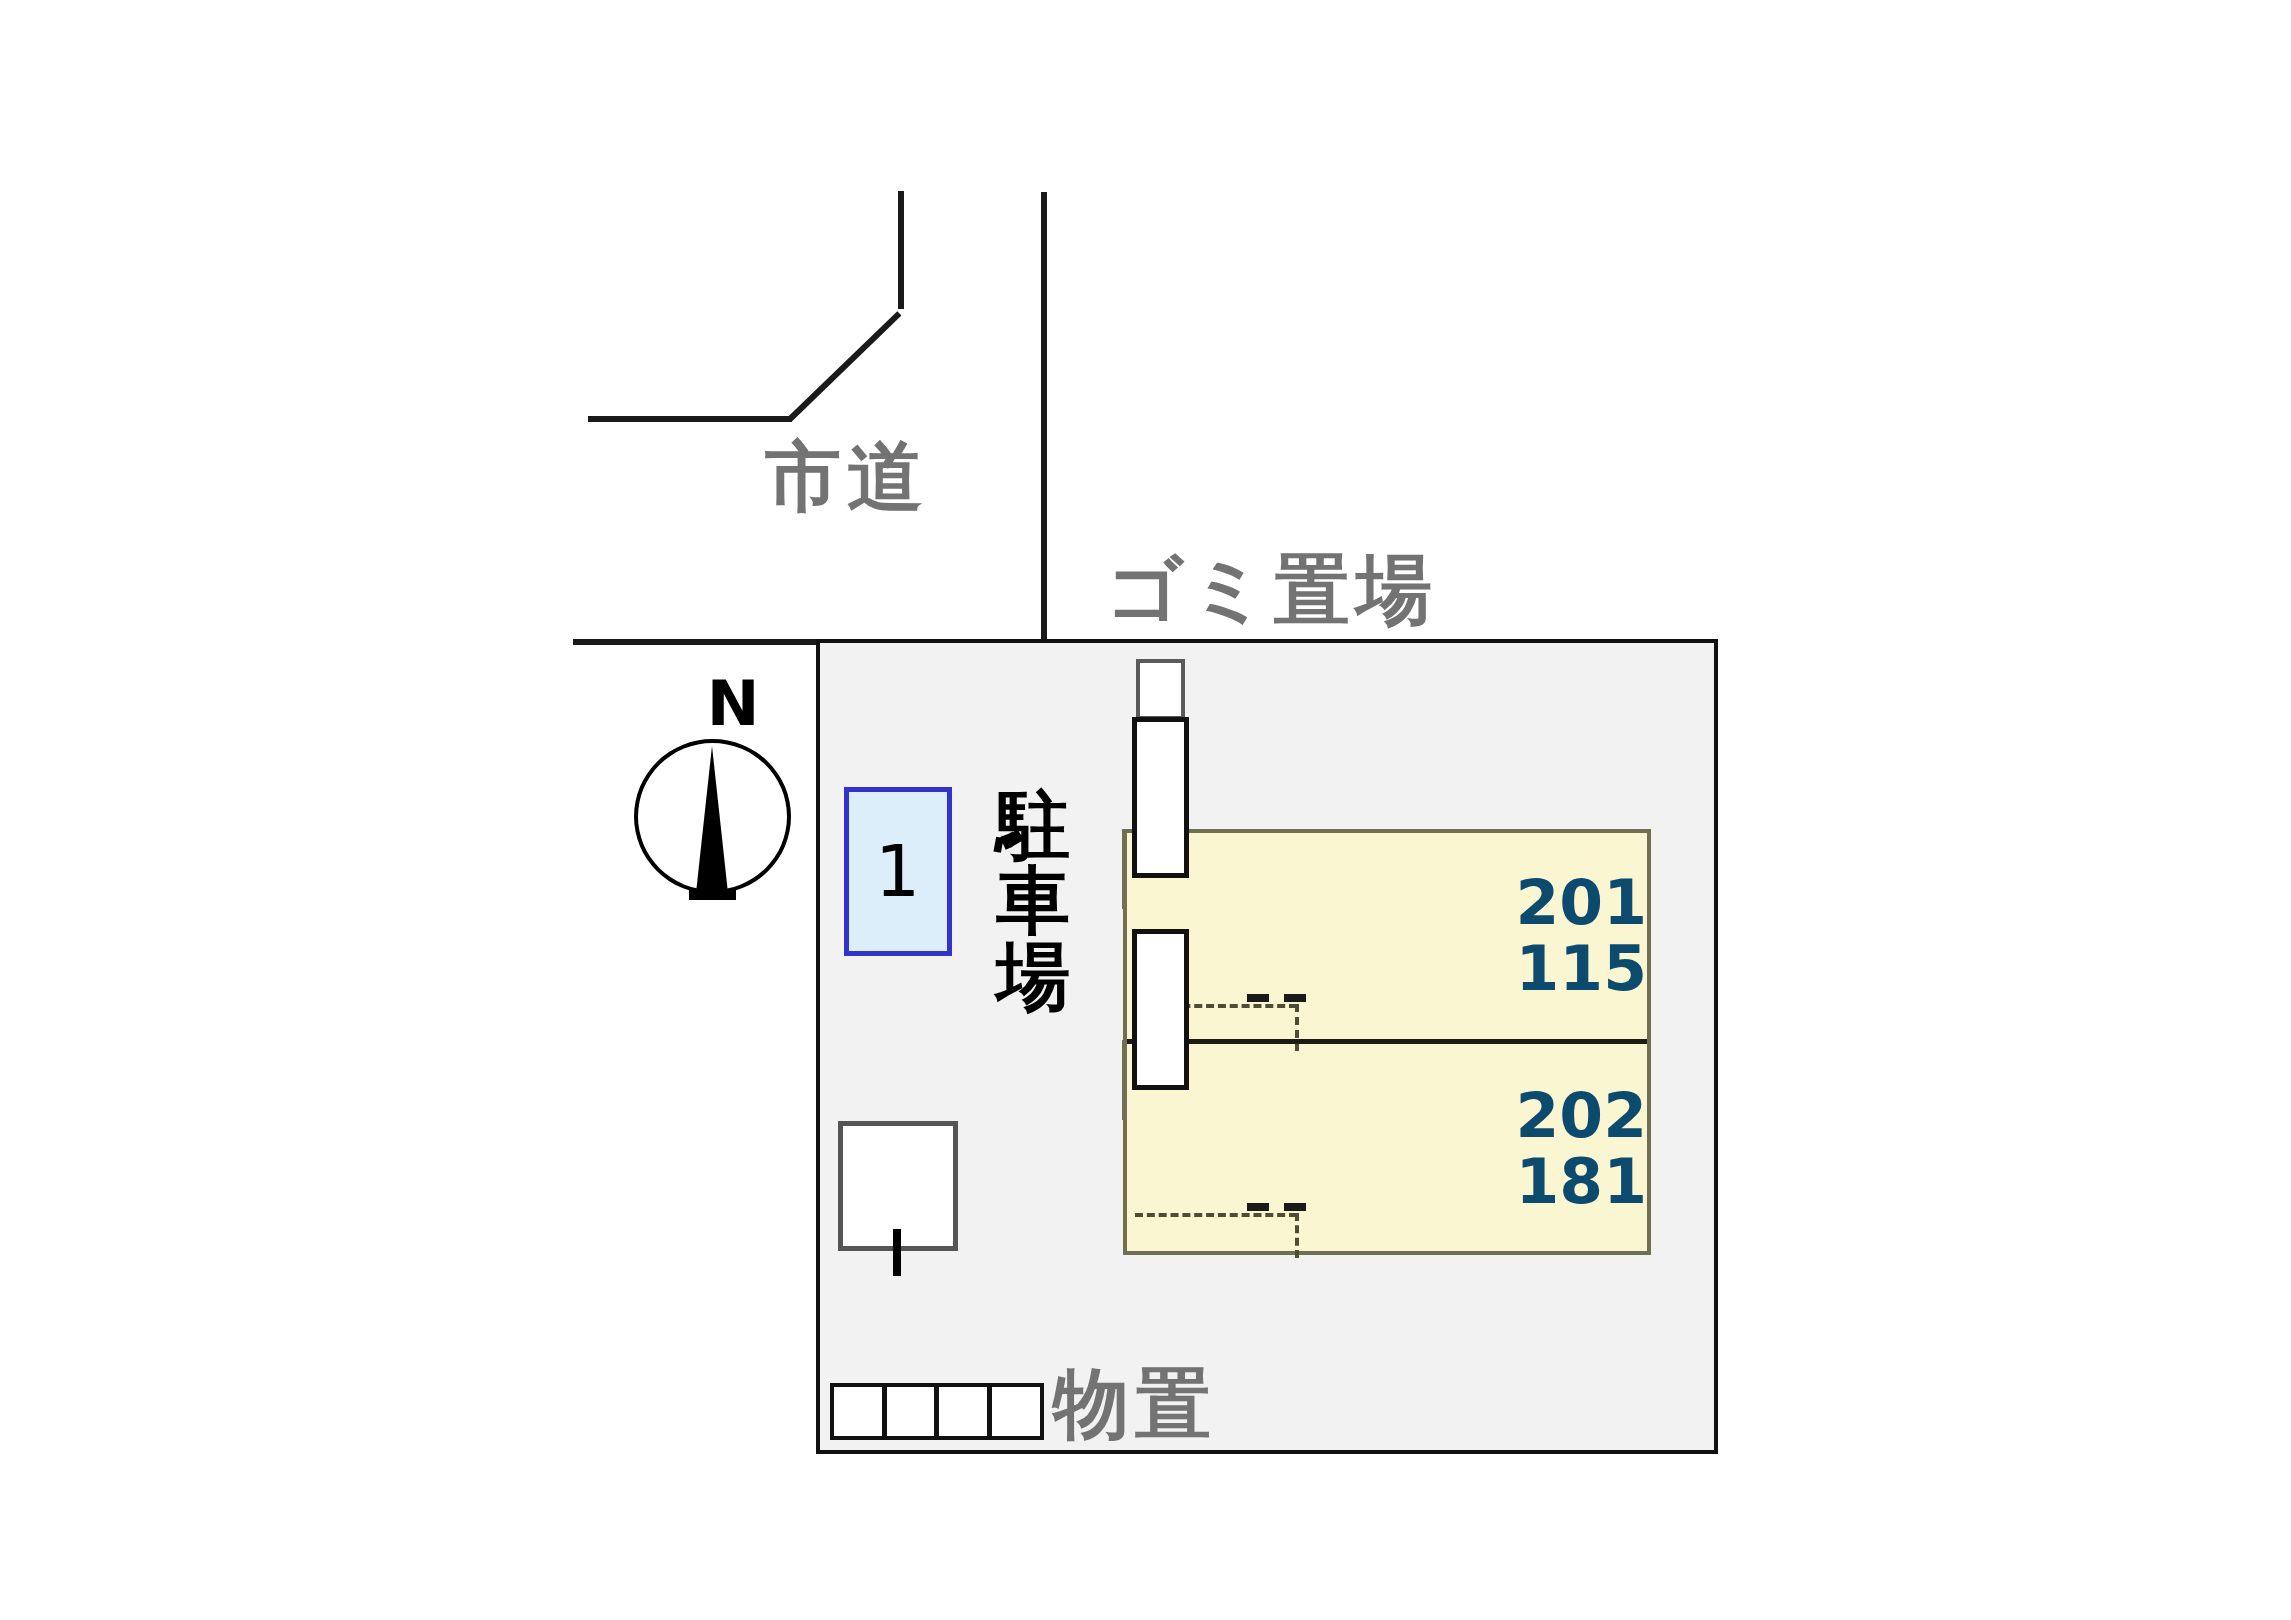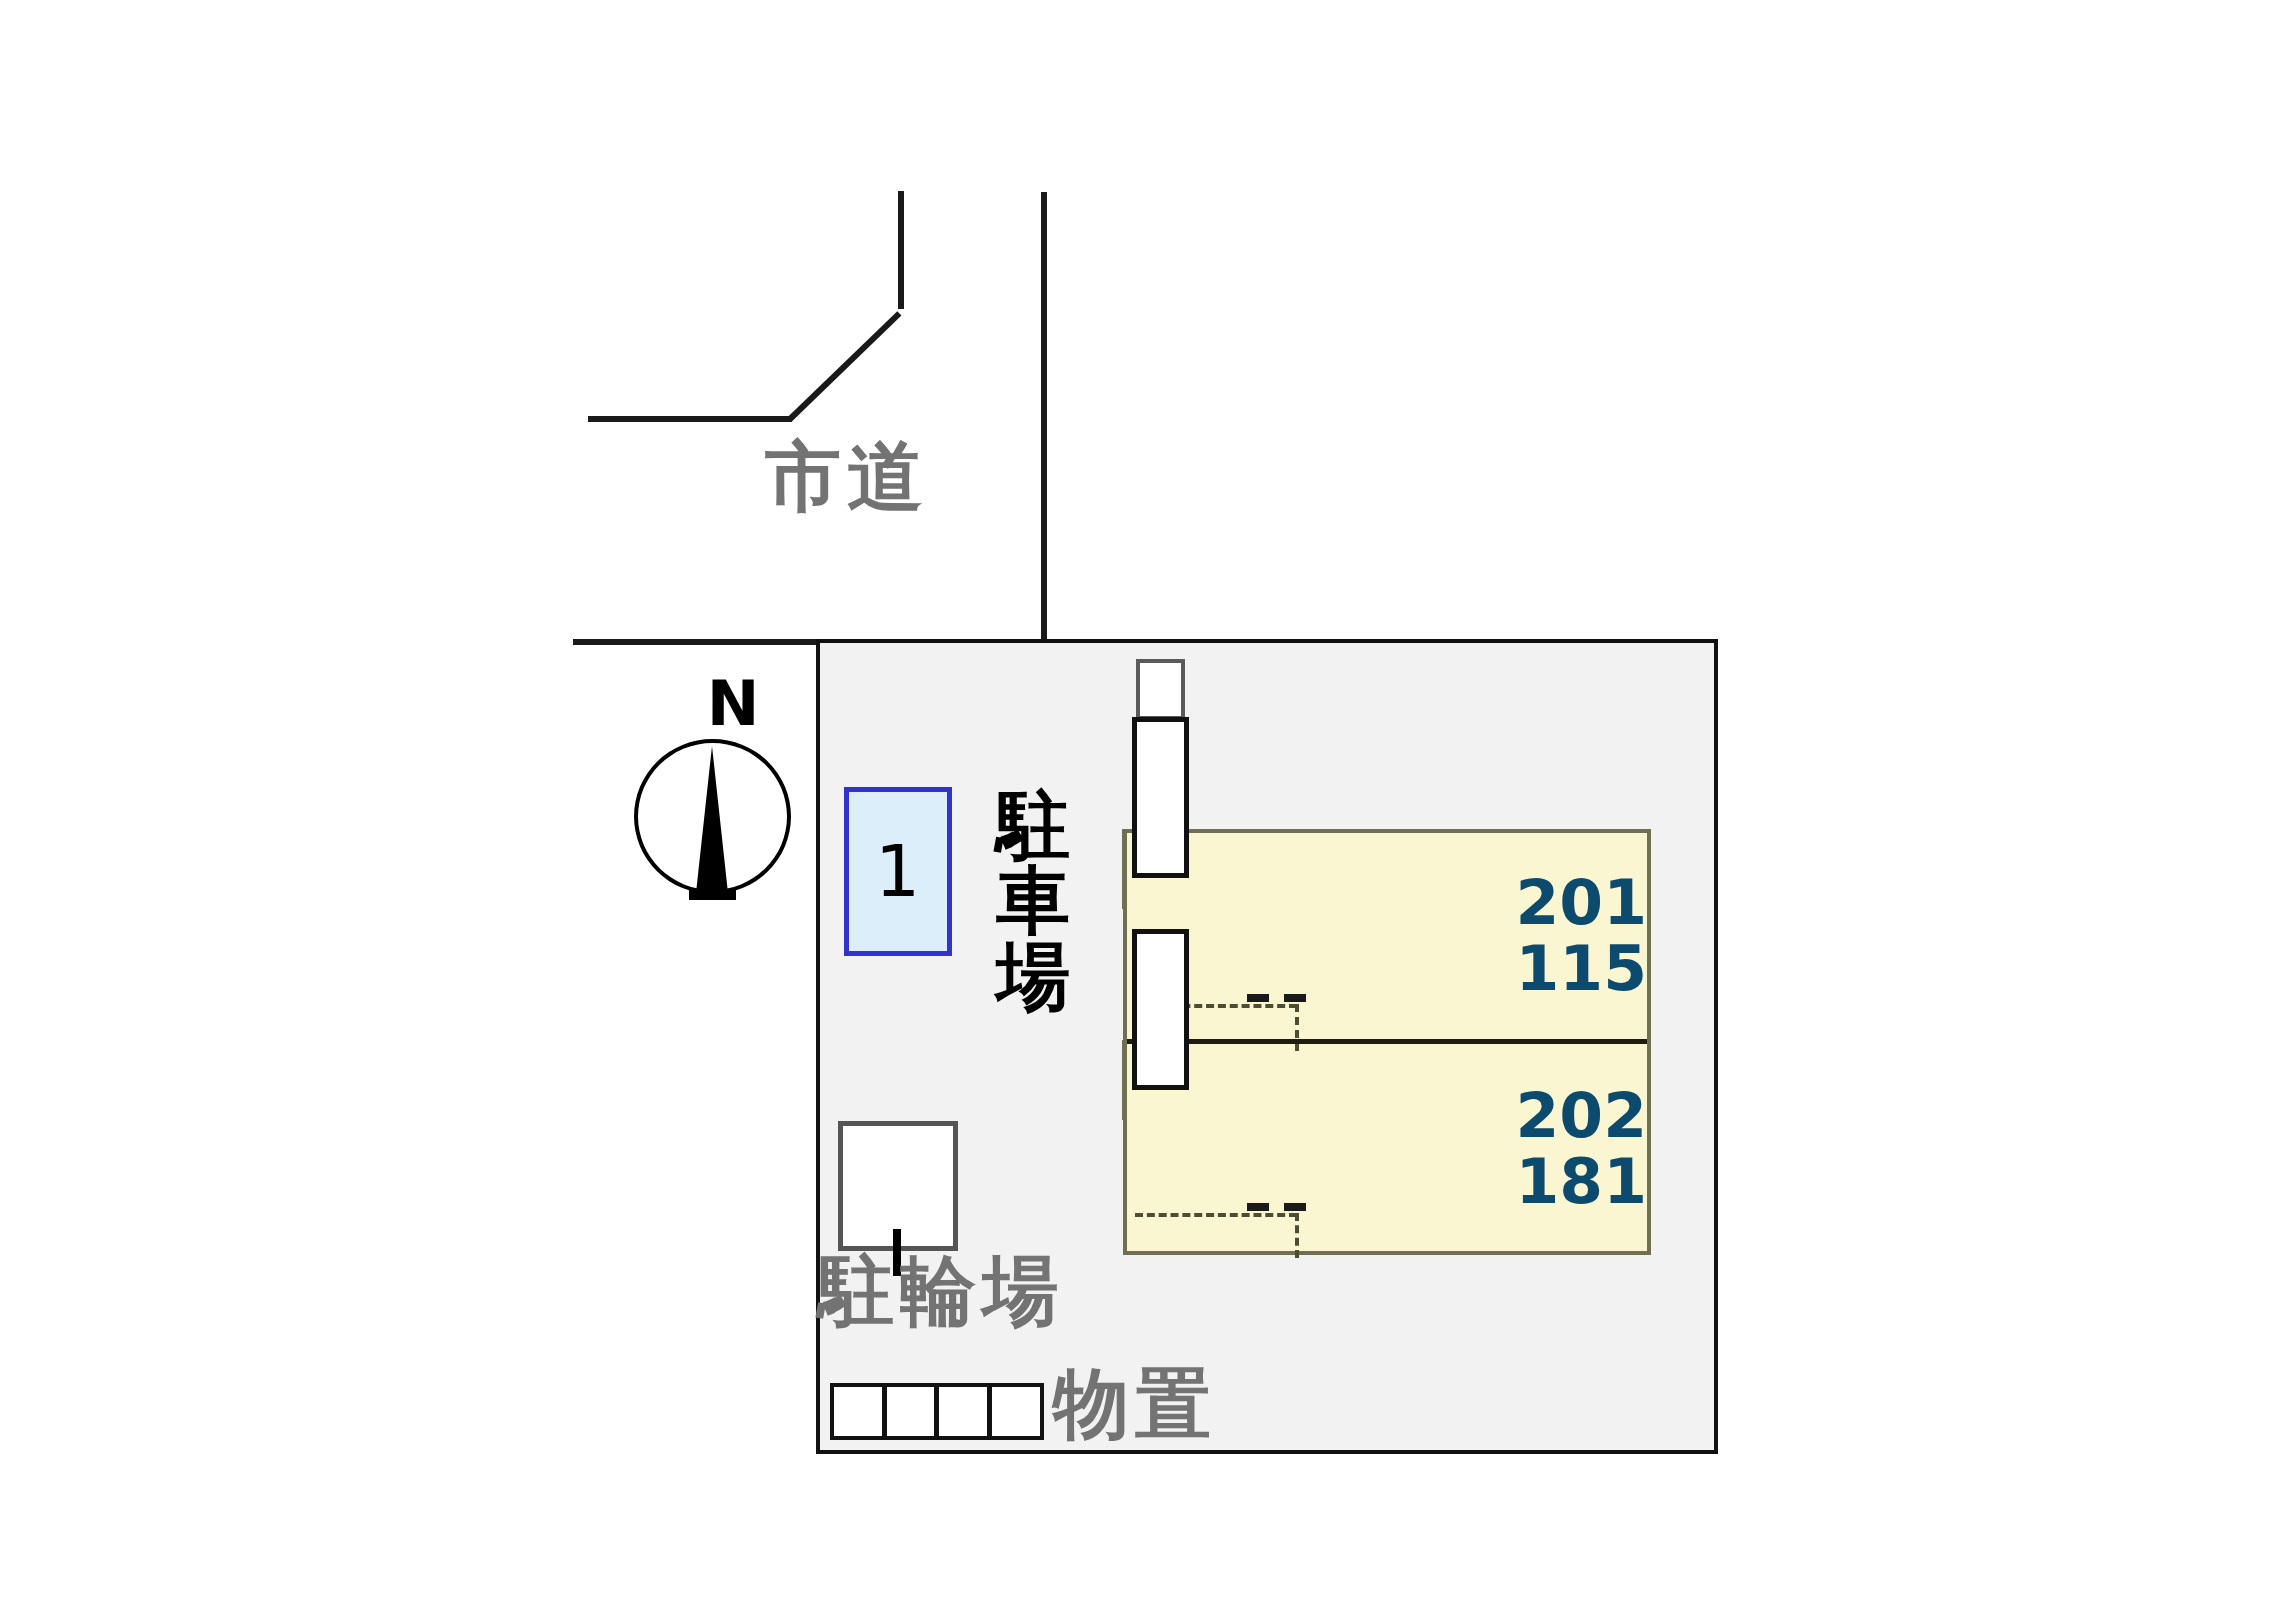--- a/index.html
+++ b/index.html
@@ -214,20 +214,21 @@
   <div class="road-line road-seg-h" style="left:588px; top:416px; width:204px;"></div>
 
   <div class="road-diag" style="left:790px; top:416px; width:152px; transform: rotate(-44deg);"></div>
 
   <div class="road-line road-seg-v" style="left:898px; top:191px; height:118px;"></div>
 
   <div class="road-line road-seg-h" style="left:573px; top:639px; width:1142px;"></div>
 
   <div class="jp-label" style="left:765px; top:439px; font-size:76px;">市道</div>
 
+  <div class="jp-label" style="left:1106px; top:552px; font-size:76px;">ゴミ置場</div>
 
   <div id="site" style="left:816px; top:639px; width:902px; height:815px;">
 
     <div id="compass-wrap" style="left:-176px; top:29px; width:196px; height:225px;">
       <div id="compass-n" style="font-size:63px; top:0px; left:-17.6px;">N</div>
       <div id="compass-circle" style="left:-9.8px; top:67px; width:157px; height:155px;"></div>
       <div id="compass-needle" style="left:52px; top:74px;"></div>
       <div id="compass-foot" style="left:45px; top:218px; width:47px; height:9.8px;"></div>
     </div>
 
@@ -237,21 +238,20 @@
 
     <div class="jp-label-vert" style="left:172px; top:145px; font-size:74px; width:82px;">
       <span>駐</span>
       <span>車</span>
       <span>場</span>
     </div>
 
     <div id="bike-park" style="left:17.6px; top:478px; width:120px; height:130px;"></div>
     <div id="bike-park-tick" style="left:73px; top:586px; width:7.8px; height:47px;"></div>
 
-    <div class="jp-label" style="left:-2px; top:610px; font-size:76px;">駐輪場</div>
 
     <div id="storage-row" style="left:9.8px; top:740px; width:214px; height:57px;">
       <div class="storage-cell"></div>
       <div class="storage-cell"></div>
       <div class="storage-cell"></div>
       <div class="storage-cell"></div>
     </div>
     <div class="jp-label" style="left:233px; top:723px; font-size:76px;">物置</div>
 
     <div id="building" style="left:303px; top:186px; width:528px; height:426px;">

